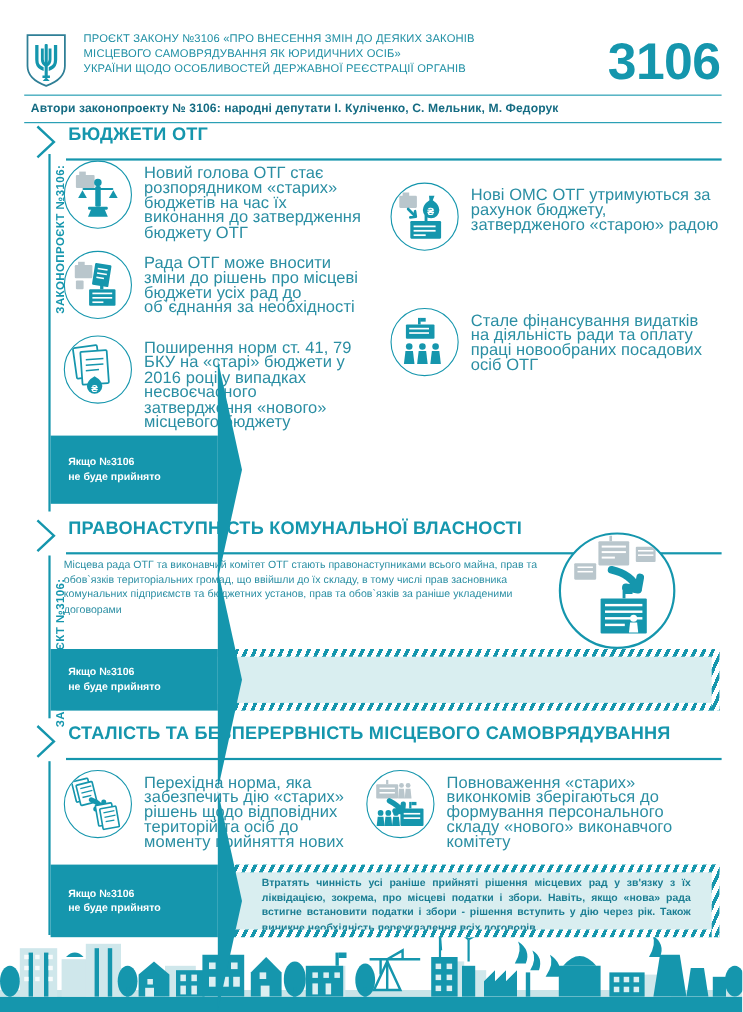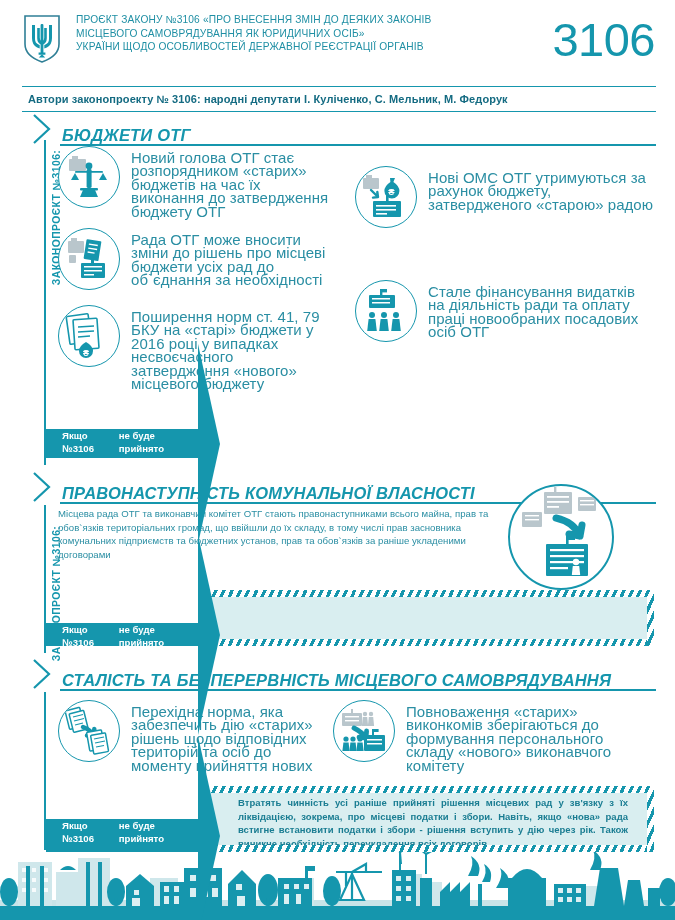--- a/index.html
+++ b/index.html
@@ -19,21 +19,21 @@
     background: #ffffff;
   }
 
   
   .header {
     position: absolute;
     left: 0; top: 0;
     width: 675px; height: 84px;
     display: flex;
     align-items: flex-start;
-    padding: 12px 14px 0 22px;
+    padding: 28px 14px 0 22px;
   }
   .emblem {
     width: 40px; height: 50px;
     flex: 0 0 40px;
     margin-top: 2px;
   }
   .header-title {
     flex: 1 1 auto;
     padding: 1px 8px 0 14px;
     font-size: 10.2px;
@@ -41,21 +41,21 @@
     letter-spacing: 0.15px;
     color: #1f8fa4;
     font-weight: 400;
     text-transform: uppercase;
   }
   .header-title .ln { display: block; white-space: nowrap; }
   .bill-number {
     flex: 0 0 auto;
     font-size: 47px;
     line-height: 52px;
-    font-weight: 400;
+    font-weight: 700;
     color: #1596ad;
     letter-spacing: -0.5px;
     padding-right: 6px;
     margin-top: 2px;
   }
 
   
   .authors-strip {
     position: absolute;
     left: 22px; top: 86px;
@@ -108,28 +108,27 @@
     width: 612px;
     height: 34px;
   }
   .sec-chevron {
     position: absolute;
     left: -14px; top: 0;
     width: 26px; height: 34px;
   }
   .sec-title {
     position: absolute;
-    left: 18px; top: 14px;
+    left: 18px; top: 1px;
     font-size: 16.5px;
     font-weight: 700;
     color: #1596ad;
     letter-spacing: 0.2px;
     text-transform: uppercase;
     white-space: nowrap;
-    font-style: italic;
   }
   .sec-rule {
     position: absolute;
     left: 16px; bottom: 0;
     width: 596px; height: 1.6px;
     background: #1596ad;
   }
 
   
   .item {
@@ -176,25 +175,24 @@
   }
   .banner-tag {
     flex: 0 0 152px;
     background: #1596ad;
     color: #ffffff;
     font-size: 9.6px;
     line-height: 13px;
     font-weight: 700;
     padding: 0 0 0 16px;
     display: flex;
-    flex-direction: row;
+    flex-direction: column;
     justify-content: center;
     position: relative;
     z-index: 3;
-    margin-top: 33px;
   }
   .banner-tag::after {
     content: "";
     position: absolute;
     right: -22px; top: 0;
     width: 0; height: 0;
     border-top: 100px solid transparent;
     border-bottom: 100px solid transparent;
     border-left: 22px solid #1596ad;
     top: 50%;

